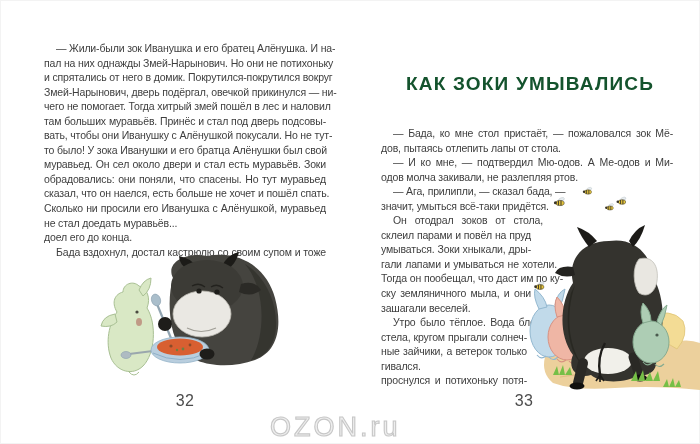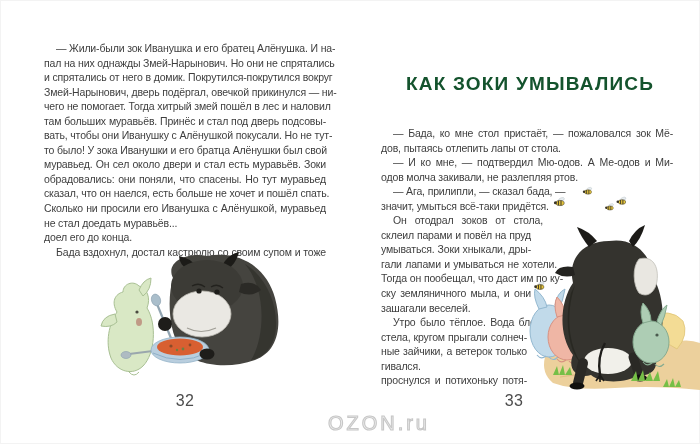--- a/index.html
+++ b/index.html
@@ -21,37 +21,37 @@
   
   .tl.n1{width:168px;} .tl.n2{width:150px;} .tl.n3{width:176px;} .tl.n4{width:146px;}
   .lp-text{position:absolute;left:44px;top:41px;width:282px;}
   .rp-text{position:absolute;left:381px;top:126px;width:292px;}
   .rp-title{
     position:absolute;left:406px;top:73px;width:270px;
     font-size:19px;font-weight:600;letter-spacing:1.2px;color:#14532d;
   }
   .pagenum{position:absolute;top:392px;font-size:16px;color:#4c4c4c;text-align:center;letter-spacing:0.3px;}
   .pagenum.left{left:44px;width:282px;}
-  .pagenum.right{left:381px;width:266px;}
+  .pagenum.right{left:391px;width:266px;}
   .watermark{
-    position:absolute;left:270px;top:412px;width:160px;text-align:right;
-    font-size:20px;font-weight:500;letter-spacing:3px;
+    position:absolute;left:270px;top:412px;width:160px;text-align:left;
+    font-size:27px;font-weight:500;letter-spacing:3px;
     color:rgba(198,198,198,0.30);
     -webkit-text-stroke:1.1px #c7c7c7;
   }
   svg{display:block;}
 </style>
 </head>
 <body>
 
 <div id="canvas">
 
   <div class="lp-text">
     <div class="tl ind">— Жили-были зок Иванушка и его братец Алёнушка. И на-</div>
-    <div class="tl">пал на них однажды Змей-Нарынович. Но они не спрятались</div>
+    <div class="tl">пал на них однажды Змей-Нарынович. Но они не потихоньку</div>
     <div class="tl">и спрятались от него в домик. Покрутился-покрутился вокруг</div>
     <div class="tl">Змей-Нарынович, дверь подёргал, овечкой прикинулся — ни-</div>
     <div class="tl">чего не помогает. Тогда хитрый змей пошёл в лес и наловил</div>
     <div class="tl">там больших муравьёв. Принёс и стал под дверь подсовы-</div>
     <div class="tl">вать, чтобы они Иванушку с Алёнушкой покусали. Но не тут-</div>
     <div class="tl">то было! У зока Иванушки и его братца Алёнушки был свой</div>
     <div class="tl">муравьед. Он сел около двери и стал есть муравьёв. Зоки</div>
     <div class="tl">обрадовались: они поняли, что спасены. Но тут муравьед</div>
     <div class="tl">сказал, что он наелся, есть больше не хочет и пошёл спать.</div>
     <div class="tl">Сколько ни просили его Иванушка с Алёнушкой, муравьед</div>

